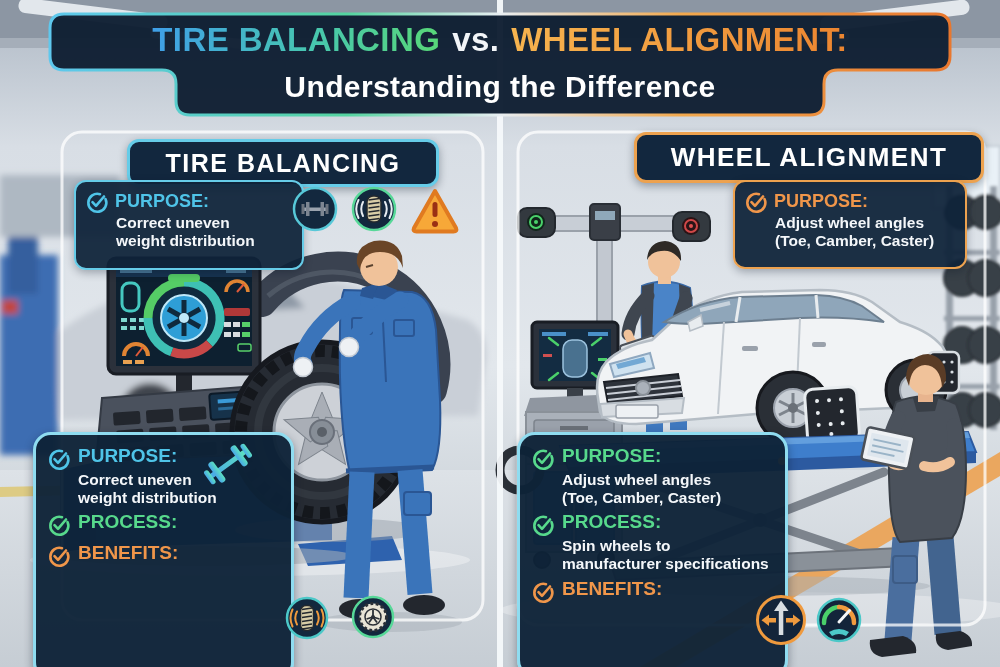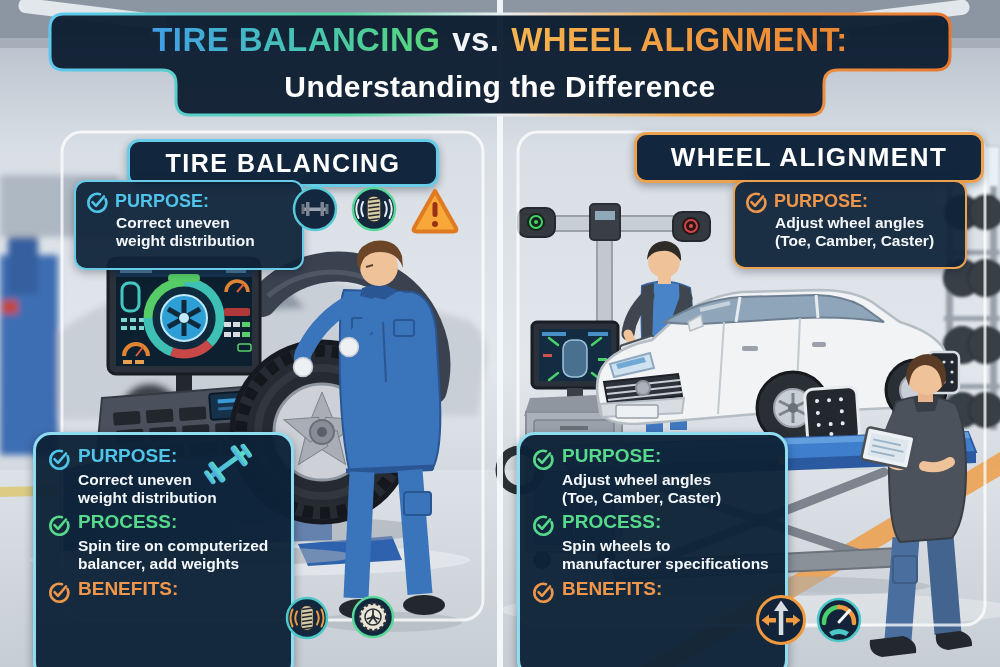--- a/index.html
+++ b/index.html
@@ -501,22 +501,20 @@
       <span class="label c-cyan">PURPOSE:</span>
       <div class="body">Correct uneven
 weight distribution</div>
     </div>
     <div class="section">
       <svg class="chk c-green" viewBox="0 0 24 24">
         <path d="M 20.5 9 A 9 9 0 1 1 15 4.2" stroke="currentColor" stroke-width="2.6" fill="none" stroke-linecap="round"></path>
         <path d="M 7.5 12.2 L 11 15.8 L 19 6.5" stroke="currentColor" stroke-width="2.6" fill="none" stroke-linecap="round" stroke-linejoin="round"></path>
       </svg>
       <span class="label c-green">PROCESS:</span>
-      <div class="body">Spin tire on computerized
-balancer, add weights</div>
     </div>
     <div class="section">
       <svg class="chk c-orange" viewBox="0 0 24 24">
         <path d="M 20.5 9 A 9 9 0 1 1 15 4.2" stroke="currentColor" stroke-width="2.6" fill="none" stroke-linecap="round"></path>
         <path d="M 7.5 12.2 L 11 15.8 L 19 6.5" stroke="currentColor" stroke-width="2.6" fill="none" stroke-linecap="round" stroke-linejoin="round"></path>
       </svg>
       <span class="label c-orange">BENEFITS:</span>
     </div>
   </div>
 

